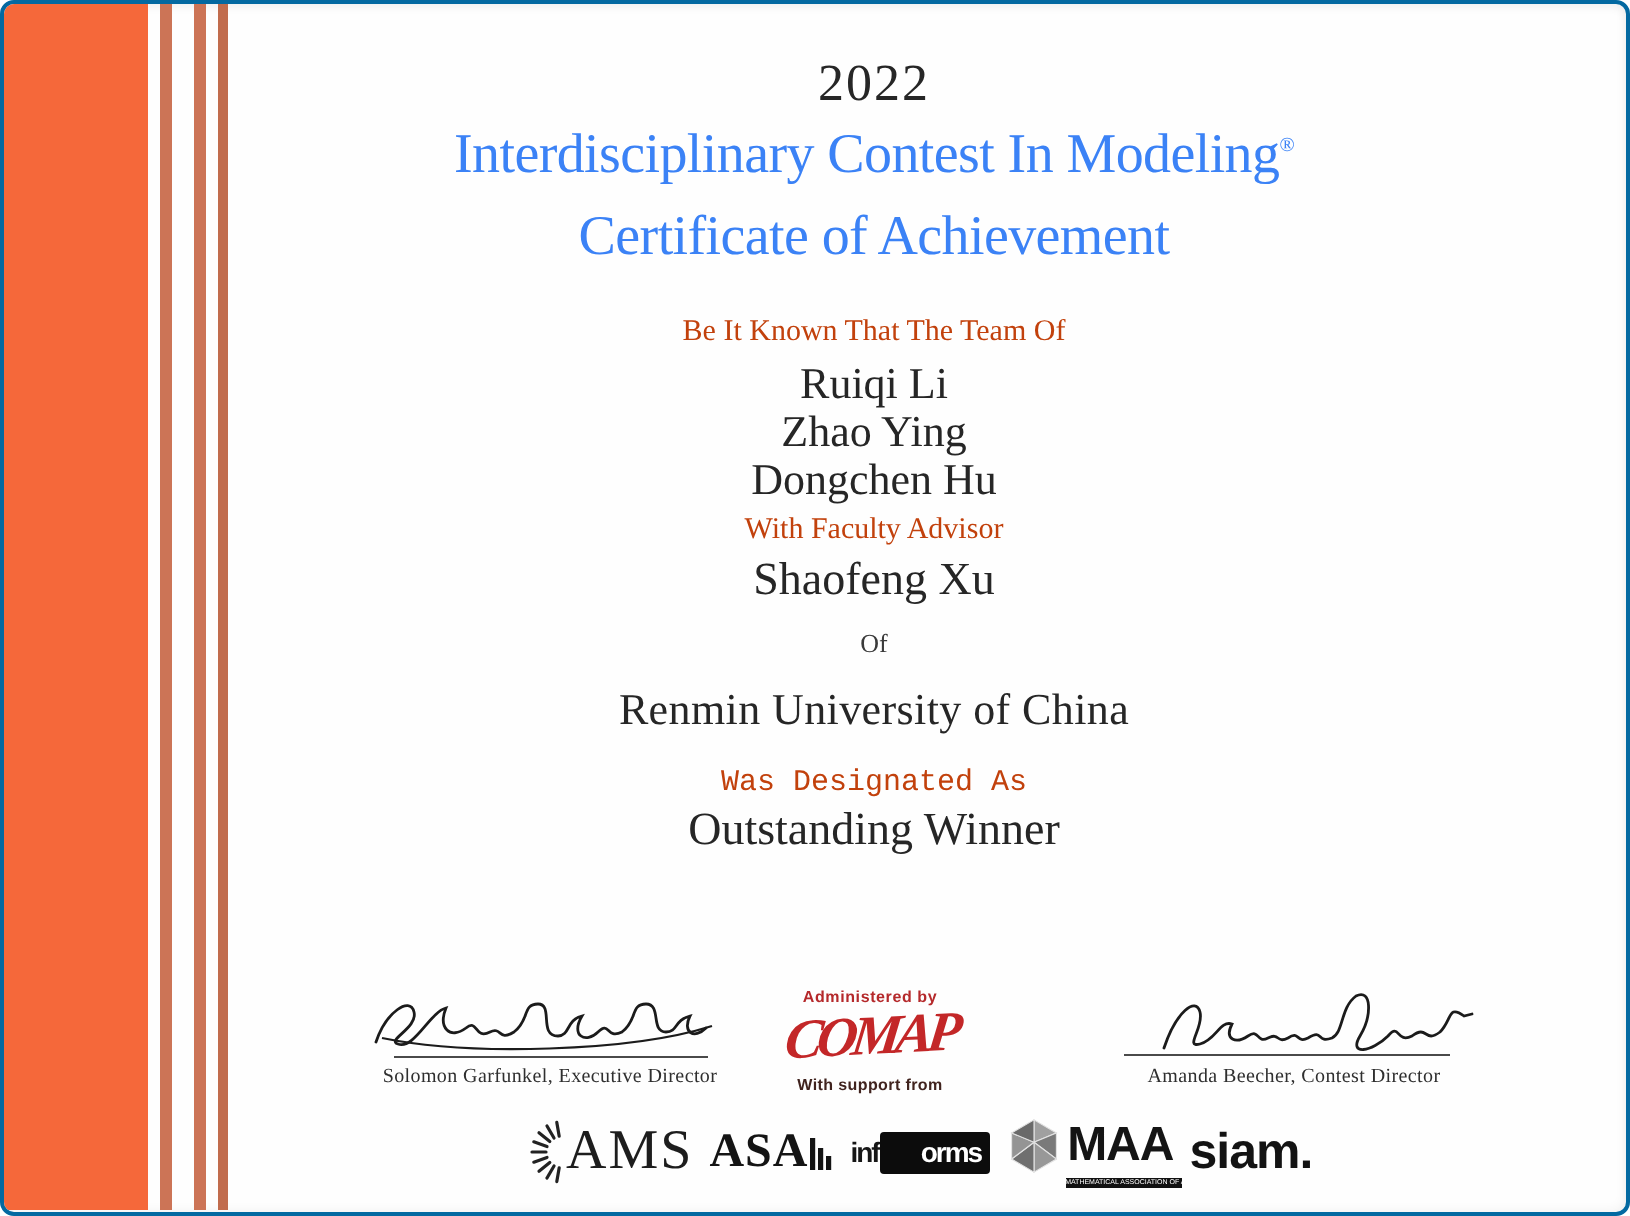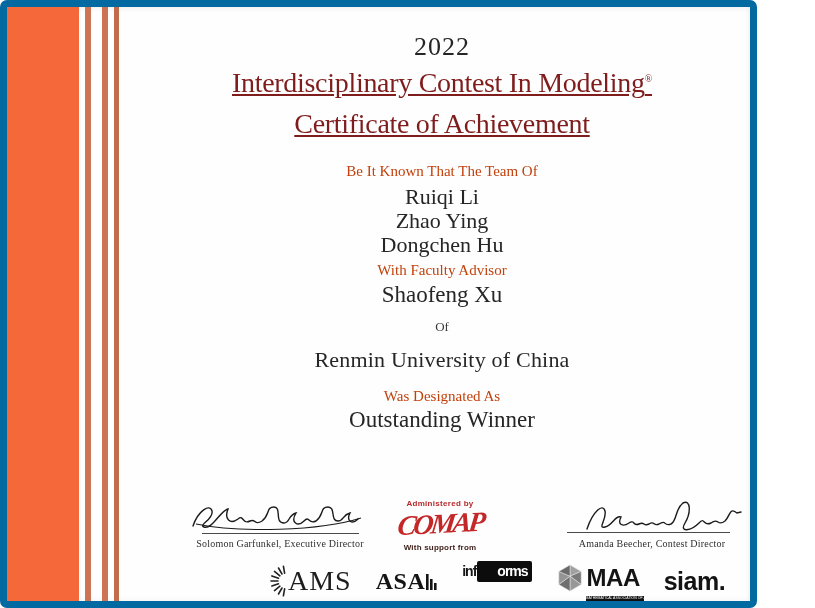--- a/index.html
+++ b/index.html
@@ -1,49 +1,49 @@
 <!DOCTYPE html>
 <html><head>
 <meta charset="utf-8">
 <style>
   html,body{margin:0;padding:0;background:#ffffff;}
   .page{
-    position:relative;width:757px;height:608px;box-sizing:border-box;
+    position:relative;width:815px;height:608px;box-sizing:border-box;
     background:#fefefe;overflow:hidden;
-    border:7px solid #0369a1;border-radius:7px;
+    border:2px solid #0369a1;border-radius:7px;
     box-shadow:inset 0 2px 4px rgba(0,0,0,.05), inset -2px -2px 4px rgba(0,0,0,.03);
     font-family:"Liberation Serif",serif;color:#262626;
   }
   .bar{position:absolute;top:0;height:603px;}
   .bar-main{left:0;width:72px;background:#f5683a;}
   .stripe1{left:78px;width:6px;background:#cc7456;}
   .stripe2{left:95px;width:6px;background:#cc7456;}
   .stripe3{left:107px;width:5px;background:#c16c4d;}
   .ct{position:absolute;left:115px;width:640px;text-align:center;}
   .year{font-size:26px;letter-spacing:1px;}
-  .title{font-size:28px;letter-spacing:-0.3px;color:#7f1d1d;text-decoration:underline;}
+  .title{font-size:28px;letter-spacing:-0.3px;color:#3b82f6;}
   .title sup{font-size:10px;vertical-align:super;}
   .small-label{font-size:15px;color:#c2410c;}
   .names{font-size:22px;line-height:24px;}
   .advisor-name{font-size:23px;}
   .of{font-size:13px;color:#3a3a3a;}
   .institution{font-size:22px;letter-spacing:0.2px;}
   .designation{font-size:23px;}
   .sigline{position:absolute;height:1px;background:#4a4a4a;}
   .sigcaption{position:absolute;font-size:10px;color:#2f2f2f;text-align:center;letter-spacing:0.2px;}
   .sig-svg{position:absolute;}
   .comap-block{position:absolute;left:368px;width:130px;top:492px;text-align:center;
     font-family:"Liberation Sans",sans-serif;}
   .admin-label{font-size:8px;font-weight:bold;color:#b5292b;letter-spacing:0.3px;}
   .comap-text{display:inline-block;margin-top:1px;font-family:"Liberation Serif",serif;
     font-style:italic;font-weight:bold;font-size:28px;color:#c32728;
     letter-spacing:-3px;transform:skewX(-10deg) rotate(-3deg);line-height:30px;}
   .support-label{margin-top:4px;font-size:8px;font-weight:bold;color:#40231e;letter-spacing:0.2px;}
   .logo-row{position:absolute;left:261px;top:554px;height:40px;display:flex;
-    gap:24px;color:#161616;}
+    align-items:center;gap:8px;color:#161616;}
   .logo-item{display:flex;align-items:center;}
   .ams-text{font-family:"Liberation Serif",serif;font-size:28px;letter-spacing:1px;margin-left:-2px;color:#1d1d1d;}
   .asa-text{font-family:"Liberation Serif",serif;font-size:24px;font-weight:600;letter-spacing:0.5px;color:#141414;}
   .informs{font-family:"Liberation Sans",sans-serif;font-weight:bold;font-size:14px;letter-spacing:-1px;display:flex;align-items:baseline;}
   .informs-box{background:#0c0c0c;color:#ffffff;border-radius:2px;padding:2px 4px 3px 20px;margin-left:1px;}
   .maa-group{position:relative;display:flex;align-items:center;padding-bottom:6px;}
   .maa-text{font-family:"Liberation Sans",sans-serif;font-weight:bold;font-size:24px;letter-spacing:-0.5px;margin-left:3px;color:#141414;}
   .maa-caption{position:absolute;left:30px;bottom:0;width:58px;height:5px;background:#111;
     color:#fff;font-family:"Liberation Sans",sans-serif;font-size:3.5px;line-height:5px;
     text-align:center;white-space:nowrap;overflow:hidden;}
@@ -71,21 +71,21 @@
     <div>Dongchen Hu</div>
   </div>
 
   <div class="ct small-label" style="top:255px;">With Faculty Advisor</div>
   <div class="ct advisor-name" style="top:275px;">Shaofeng Xu</div>
 
   <div class="ct of" style="top:312px;">Of</div>
 
   <div class="ct institution" style="top:340px;">Renmin University of China</div>
 
-  <div class="ct small-label" style="top:381px;">Was Designated As</div>
+  <div class="ct small-label" style="top:381px;font-family:Liberation Mono, monospace;">Was Designated As</div>
   <div class="ct designation" style="top:400px;">Outstanding Winner</div>
 
   <svg class="sig-svg" style="left:183px;top:492px;" width="175" height="38" viewBox="0 0 175 38">
     <path d="M3 27 C8 12 20 4 22 12 C24 20 8 26 14 28 C22 31 30 12 38 10 C34 20 40 26 48 20 C54 15 52 26 60 22 C66 19 64 27 72 22 C80 16 76 8 84 8 C92 8 84 24 94 24 C100 24 98 16 106 14 C100 24 108 28 114 22 C120 16 118 26 126 22 C134 16 130 8 138 8 C146 8 140 22 148 22 C154 22 152 16 160 14 C156 22 162 26 168 20" fill="none" stroke="#1b1b1b" stroke-width="1.4" stroke-linecap="round"></path>
     <path d="M6 25 C50 34 130 32 171 19" fill="none" stroke="#1b1b1b" stroke-width="1.1"></path>
   </svg>
   <div class="sigline" style="left:195px;top:526px;width:157px;"></div>
   <div class="sigcaption" style="left:173px;top:531px;width:200px;">Solomon Garfunkel, Executive Director</div>
 
   <div class="comap-block">

